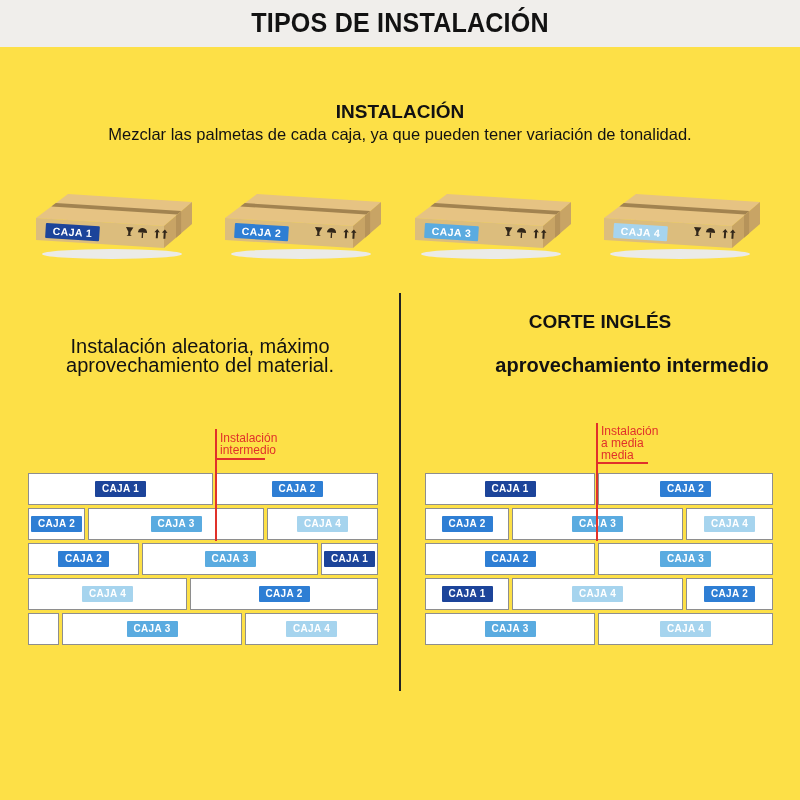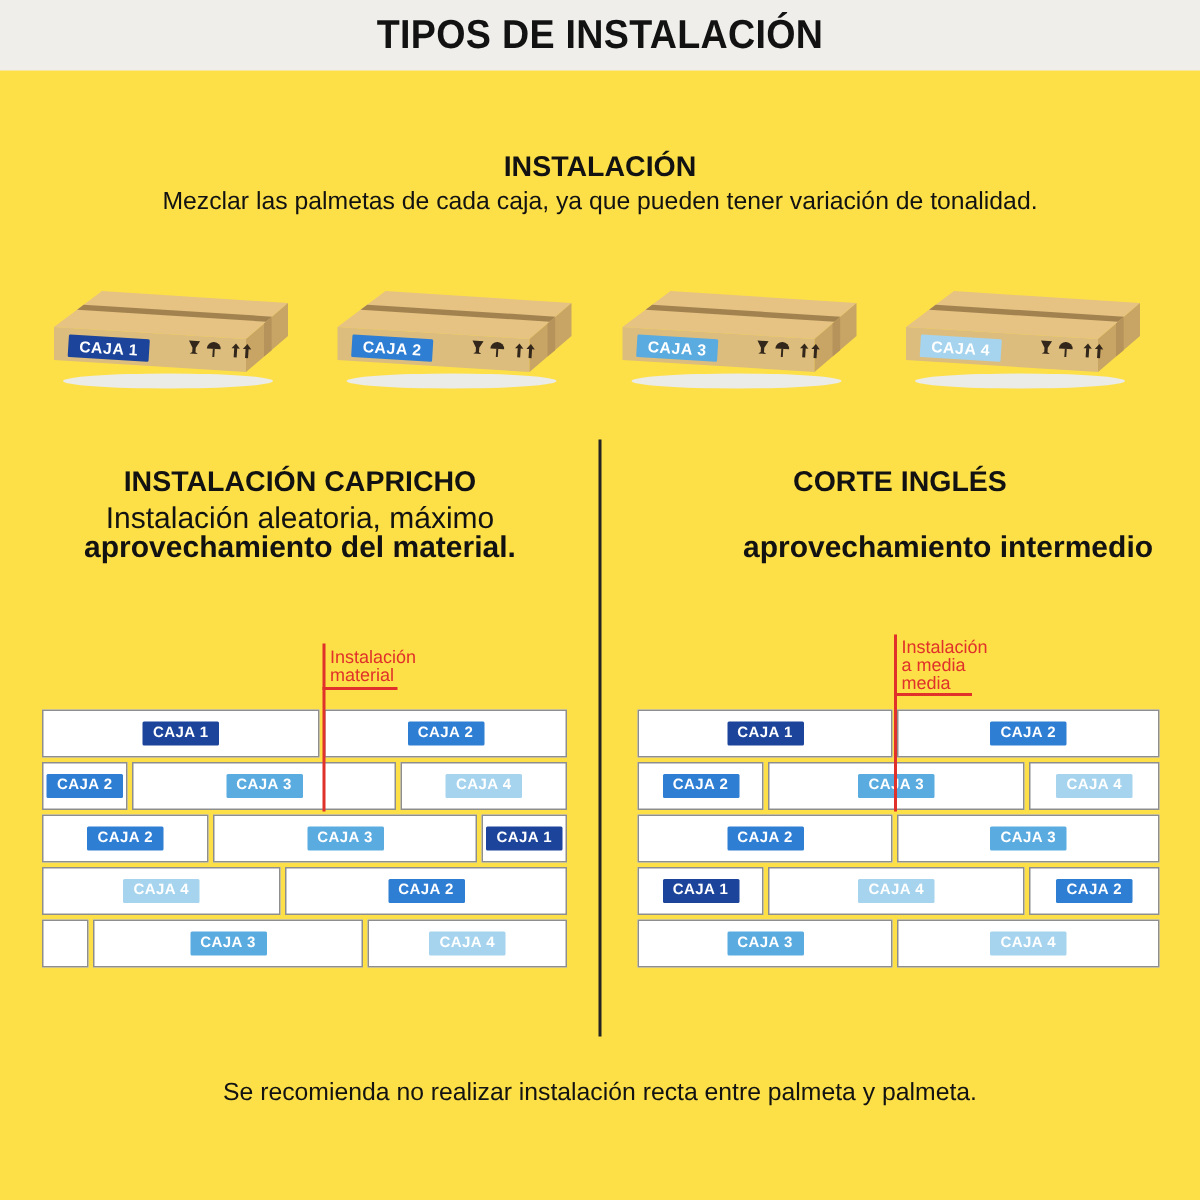--- a/index.html
+++ b/index.html
@@ -136,31 +136,30 @@
         <path d="M12.2 4.6 a4.6 4.6 0 0 1 9.2 0 Z"></path>
         <rect x="16.2" y="4.6" width="1.3" height="5.4"></rect>
         <path d="M28.6 3.4 l2.8 -3.4 2.8 3.4 h-1.8 v6 h-2 v-6 z"></path>
         <path d="M36.2 3.4 l2.8 -3.4 2.8 3.4 h-1.8 v6 h-2 v-6 z"></path>
       </g>
     </svg>
   </div>
 
   <div class="column-divider"></div>
 
-  <div class="col-title col-left">INSTALACIÓN CAPRICHO</div>
   <div class="col-line col-left" style="top:335px;">Instalación aleatoria, máximo</div>
-  <div class="col-line col-left" style="top:354px;font-weight:bold;">aprovechamiento del material.</div>
+  <div class="col-line col-left" style="top:354px;">aprovechamiento del material.</div>
 
   <div class="col-title col-right">CORTE INGLÉS</div>
   <div class="col-line col-right bold" style="top:354px;padding-left:32px;">aprovechamiento intermedio</div>
 
   <div class="annotation-vline" style="left:215px;top:429px;height:112px;background:#e0312a;"></div>
   <div class="annotation-text" style="left:220px;top:432px;color:#e0312a;">
     <div>Instalación</div>
-    <div>material</div>
+    <div>intermedio</div>
   </div>
   <div class="annotation-underline" style="left:215px;top:458px;width:50px;background:#e0312a;"></div>
 
   <div class="annotation-vline" style="left:596px;top:423px;height:118px;background:#e0312a;"></div>
   <div class="annotation-text" style="left:601px;top:425px;color:#e0312a;">
     <div>Instalación</div>
     <div>a media</div>
     <div>media</div>
   </div>
   <div class="annotation-underline" style="left:596px;top:462px;width:52px;background:#e0312a;"></div>
@@ -257,15 +256,14 @@
     <div class="plank-row">
       <div class="plank" style="width:170px;">
         <span class="caja-tag" style="background-color: rgb(90, 171, 224);">CAJA 3</span>
       </div>
       <div class="plank" style="width:175px;">
         <span class="caja-tag" style="background-color: rgb(166, 212, 238);">CAJA 4</span>
       </div>
     </div>
   </div>
 
-  <div class="footer-note">Se recomienda no realizar instalación recta entre palmeta y palmeta.</div>
 
 </div>
 
 </body></html>

